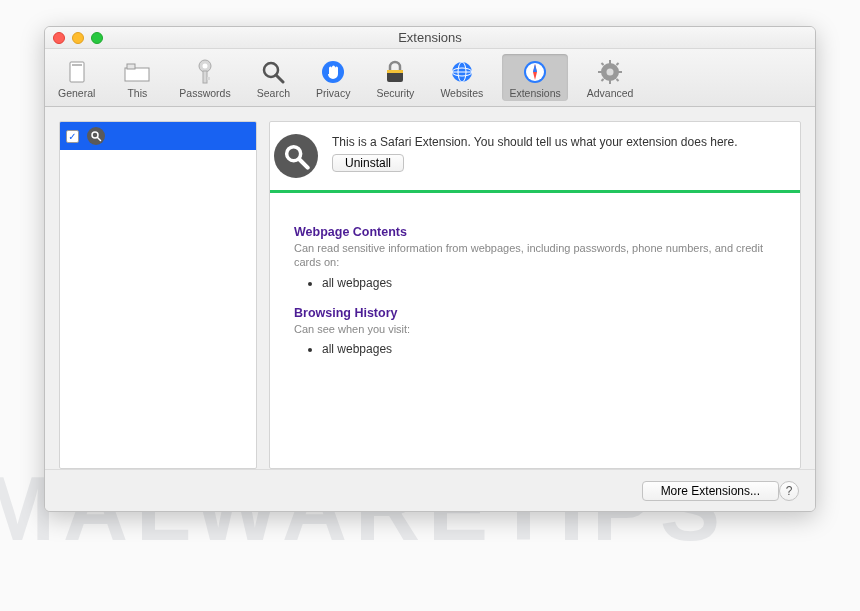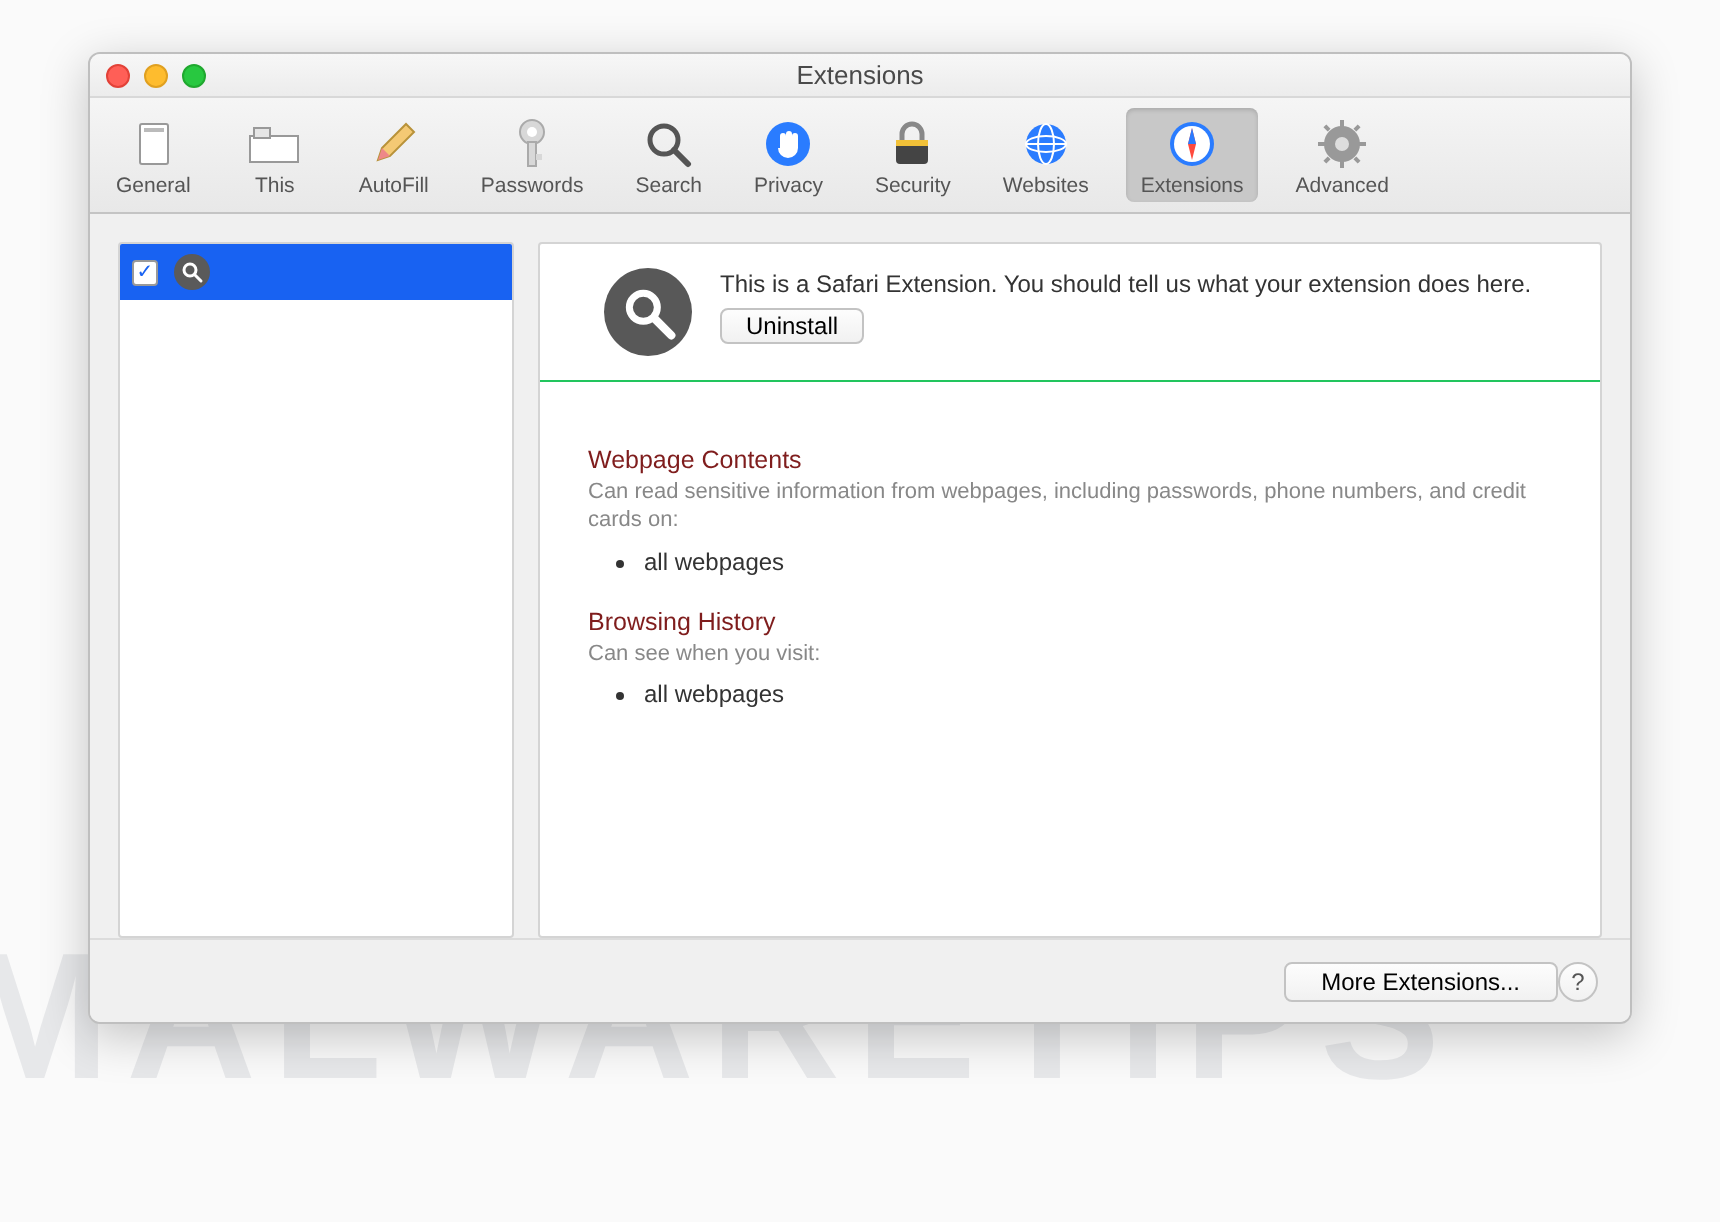--- a/index.html
+++ b/index.html
@@ -121,23 +121,23 @@
     .main {
       flex: 1;
       background: #fff;
       border: 1px solid #d4d4d4;
       border-radius: 2px;
       display: flex;
       flex-direction: column;
     }
     .ext-head {
       display: flex;
-      padding: 12px 16px 12px 32px;
+      padding: 12px 16px 12px 4px;
       gap: 14px;
-      border-bottom: 1px solid #22c55e;
+      border-bottom: 3px solid #22c55e;
     }
     .big-icon {
       width: 44px; height: 44px;
       background: #585858;
       border-radius: 50%;
       display: flex; align-items: center; justify-content: center;
       flex-shrink: 0;
     }
     .ext-desc { font-size: 12px; color: #333; line-height: 1.35; }
     .uninstall {
@@ -147,21 +147,21 @@
       background: linear-gradient(#fdfdfd,#f1f1f1);
       border: 1px solid #c3c3c3;
       border-radius: 4px;
       cursor: pointer;
     }
     .perms {
       padding: 32px 24px 16px 24px;
       font-size: 12px;
       color: #333;
     }
-    .perm-title { font-weight: 400; font-size: 12.5px; margin-bottom: 2px; color: #7f1d1d; }
+    .perm-title { font-weight: 700; font-size: 12.5px; margin-bottom: 2px; color: #4c1d95; }
     .perm-sub { color: #888; font-size: 11px; margin-bottom: 6px; line-height: 1.3; }
     .perm-list { list-style: disc; margin-left: 28px; font-size: 12px; margin-bottom: 16px; }
     .footer {
       height: 42px;
       border-top: 1px solid #dcdcdc;
       display: flex;
       align-items: center;
       justify-content: flex-end;
       padding: 0 16px;
       background: #f0f0f0;
@@ -211,29 +211,20 @@
       <span class="lbl">General</span>
     </div>
     <div class="tool">
       <div class="ic">
         <svg width="26" height="20" viewBox="0 0 26 20">
             <rect x="1" y="6" width="24" height="13" fill="#fff" stroke="#999"></rect>
             <rect x="3" y="2" width="8" height="5" fill="#e6e6e6" stroke="#999"></rect>
           </svg>
       </div>
       <span class="lbl">This</span>
-    </div>
-    <div class="tool">
-      <div class="ic">
-        <svg width="24" height="24" viewBox="0 0 24 24">
-            <path d="M4 20 L6 14 L18 2 L22 6 L10 18 L4 20 Z" fill="#f4c974" stroke="#b8923a"></path>
-            <path d="M4 20 L6 14 L10 18 Z" fill="#e88"></path>
-          </svg>
-      </div>
-      <span class="lbl">AutoFill</span>
     </div>
     <div class="tool">
       <div class="ic">
         <svg width="22" height="26" viewBox="0 0 22 26">
             <ellipse cx="11" cy="7" rx="6" ry="6" fill="#d8d8d8" stroke="#aaa"></ellipse>
             <circle cx="11" cy="7" r="2.5" fill="#fff"></circle>
             <rect x="9" y="12" width="4" height="12" fill="#d8d8d8" stroke="#aaa"></rect>
             <rect x="13" y="18" width="3" height="3" fill="#d8d8d8"></rect>
           </svg>
       </div>

